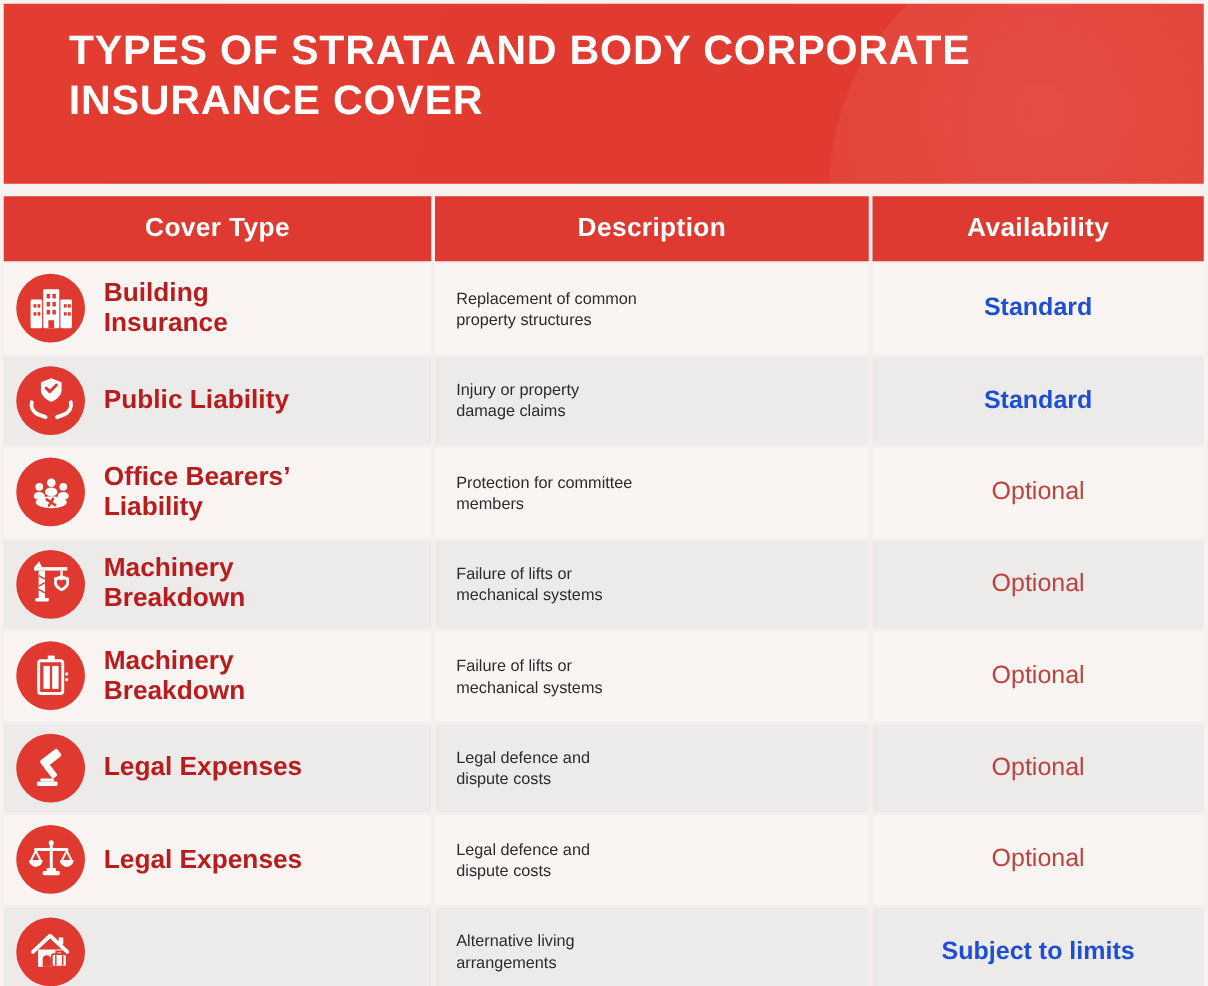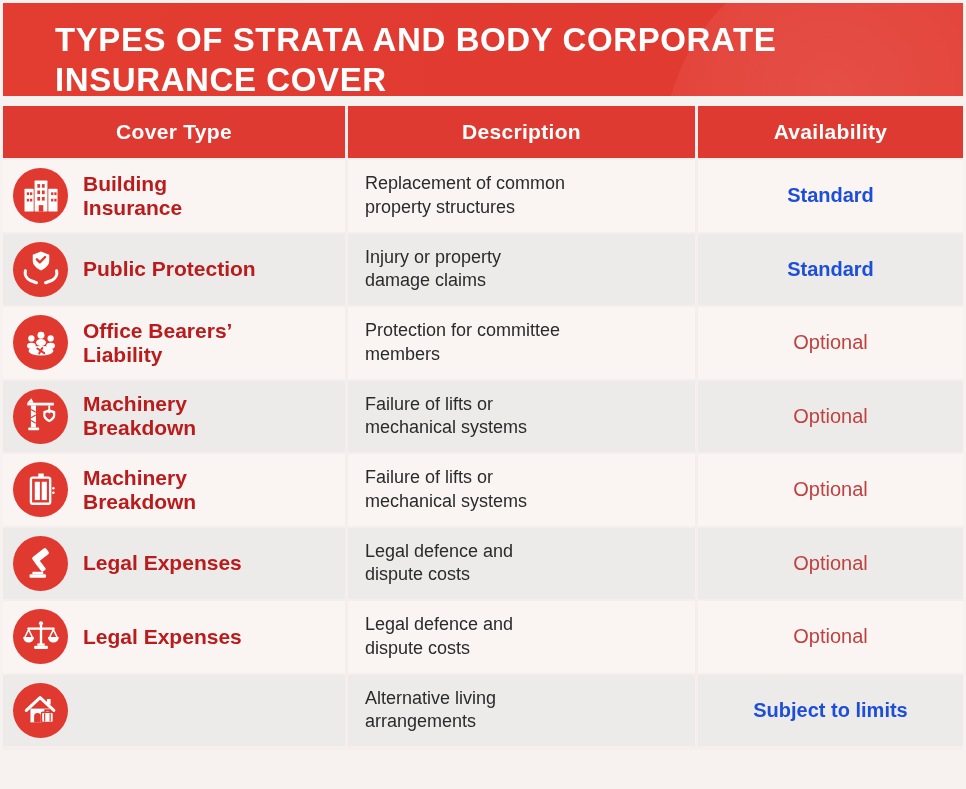--- a/index.html
+++ b/index.html
@@ -3,21 +3,21 @@
 <meta charset="utf-8">
 <style>
   * { margin:0; padding:0; box-sizing:border-box; }
   html,body { width:966px; height:789px; }
   body { font-family:"Liberation Sans", sans-serif; background:#F7F1EF; }
 
   .page { width:966px; height:789px; padding:3px 3px 0 3px; background:#F7F1EF; }
 
   
   .banner {
-    position:relative; height:93px; margin-bottom:10px;
+    position:relative; height:144px; margin-bottom:10px;
     background:linear-gradient(100deg,#E33C31 0%,#E13A30 55%,#E23B31 100%);
     overflow:hidden;
   }
   .banner::after {
     content:""; position:absolute; right:-120px; top:-60px; width:420px; height:420px;
     border-radius:50%;
     background:radial-gradient(circle at 40% 35%, rgba(255,255,255,0.10), rgba(255,255,255,0.05) 45%, transparent 62%);
   }
   .banner h1 {
     position:relative; z-index:2;
@@ -52,21 +52,21 @@
     width:55px; height:55px; min-width:55px; border-radius:50%;
     background:#E0392F; display:flex; align-items:center; justify-content:center;
   }
   .icon-circle svg { width:44px; height:44px; display:block; }
   .cover-label {
     margin-left:15px; color:#b91c1c; font-size:21px; font-weight:700;
     line-height:1.15; white-space:pre-line;
   }
 
   .desc {
-    padding-left:17px; color:#2B2B2B; font-size:18px; line-height:1.32;
+    padding-left:17px; color:#2B2B2B; font-size:13px; line-height:1.32;
     white-space:pre-line;
   }
 
   .avail { justify-content:center; font-size:20px; color:#BF423E; }
   .avail.bold { font-weight:700; color:#1d4ed8; }
 </style>
 </head>
 <body>
 
 <div class="page">
@@ -121,21 +121,21 @@
     <div class="row even">
       <div class="cell cover">
         <span class="icon-circle">
           <svg viewBox="0 0 48 48">
             <path d="M24 5l9 3.4v7c0 6.6-9 10.2-9 10.2s-9-3.6-9-10.2v-7z" fill="#fff"></path>
             <path d="M19.5 13.5l3.2 3.2 5.8-5.8" fill="none" stroke="#E0392F" stroke-width="2.6" stroke-linecap="round" stroke-linejoin="round"></path>
             <path d="M7 26c-1.2 4.5 1.4 8.6 5.6 10.6l6.4 2.4" fill="none" stroke="#fff" stroke-width="3.4" stroke-linecap="round"></path>
             <path d="M41 26c1.2 4.5-1.4 8.6-5.6 10.6l-6.4 2.4" fill="none" stroke="#fff" stroke-width="3.4" stroke-linecap="round"></path>
           </svg>
         </span>
-        <span class="cover-label">Public Protection</span>
+        <span class="cover-label">Public Liability</span>
       </div>
       <div class="cell desc">Injury or property
 damage claims</div>
       <div class="cell avail bold">Standard</div>
     </div>
 
     <div class="row odd">
       <div class="cell cover">
         <span class="icon-circle">
           <svg viewBox="0 0 48 48">

